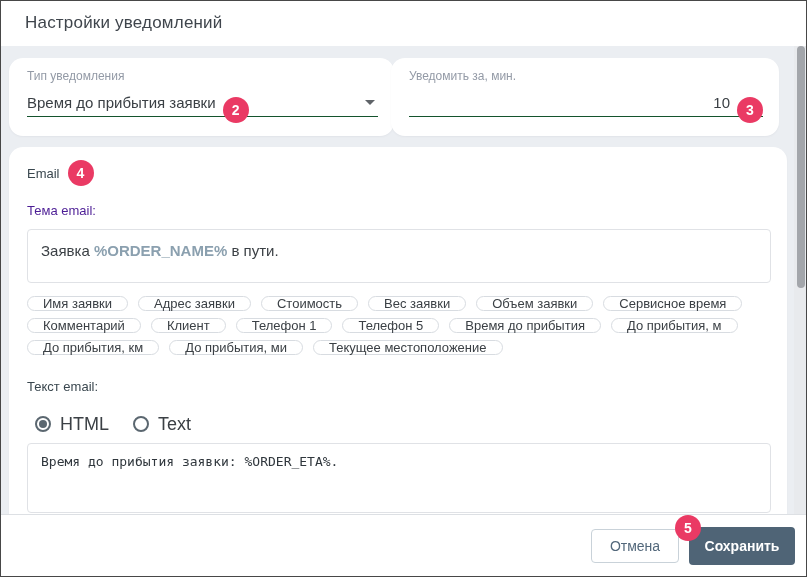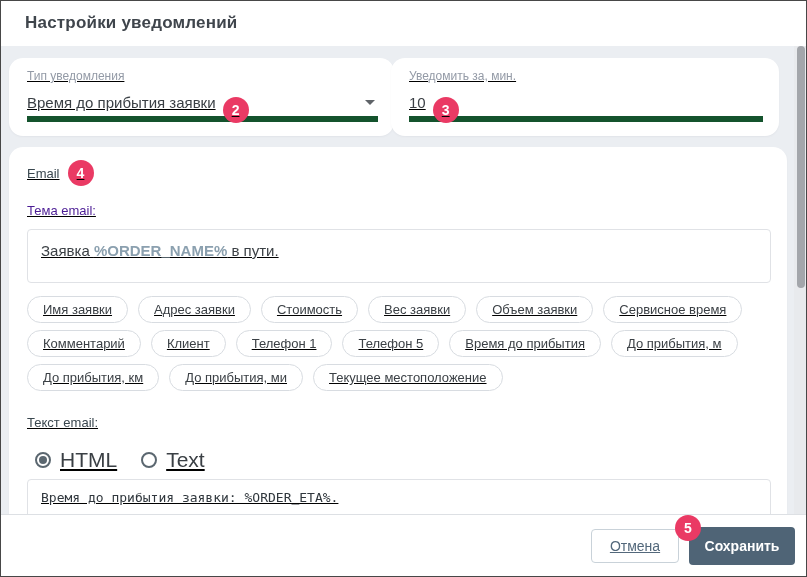--- a/index.html
+++ b/index.html
@@ -2,74 +2,74 @@
 <html><head>
 <meta charset="utf-8">
 <style>
   html,body{margin:0;padding:0;background:#fff;}
   .frame{
     position:relative;width:805px;height:575px;border:1px solid #474747;
     background:#ebeef2;font-family:"Liberation Sans",sans-serif;overflow:hidden;
   }
   
   .dlg-header{position:absolute;top:0;left:0;right:0;height:45px;background:#fff;z-index:2;}
-  .dlg-title{position:absolute;left:24px;top:12px;font-size:17px;font-weight:bold;color:#3f454c;letter-spacing:.2px;}
+  .dlg-title{position:absolute;left:24px;top:12px;font-size:17px;font-weight:normal;color:#3f454c;letter-spacing:.2px;}
   
   .badge{
     min-width:26px;height:26px;border-radius:50%;background:#ea3a64;color:#fff;
     font-size:14px;font-weight:bold;display:inline-flex;align-items:center;justify-content:center;
     box-sizing:border-box;flex:0 0 auto;
   }
   
-  .card{position:absolute;background:#fff;border-radius:14px;box-shadow:0 1px 2px rgba(80,90,100,.06);text-decoration:underline;}
+  .card{position:absolute;background:#fff;border-radius:14px;box-shadow:0 1px 2px rgba(80,90,100,.06);}
   .card-type{left:8px;top:57px;width:385px;height:78px;}
   .card-notify{left:390px;top:57px;width:388px;height:78px;}
   .field-inner{padding:11px 16px 0 18px;}
   .field-label{font-size:12px;color:#939aa6;margin-bottom:5px;}
   .field-row{
-    position:relative;height:28px;border-bottom:6px solid #14532d;
-    display:flex;align-items:center;font-size:15px;color:#3b4045;
+    position:relative;height:28px;border-bottom:1px solid #14532d;
+    display:flex;align-items:center;font-size:15px;color:#3b4045;justify-content:flex-end;
   }
   .field-row .badge{margin-left:7px;position:relative;top:8px;}
   .dd-arrow{margin-left:auto;margin-right:3px;width:0;height:0;
     border-left:5px solid transparent;border-right:5px solid transparent;border-top:5px solid #5f6368;}
   
   .card-email{left:8px;top:146px;width:778px;height:440px;box-sizing:border-box;padding:12px 18px;z-index:1;}
   .email-head{display:flex;align-items:center;height:28px;}
   .sec-label{font-size:13px;color:#3a474f;}
   .email-head .badge{margin-left:8px;}
   .sub-label{margin-top:16px;font-size:13px;color:#4c1d95;height:15px;}
   .subject-box{
     margin-top:11px;width:744px;height:54px;box-sizing:border-box;border:1px solid #e0e2e6;
     border-radius:4px;background:#fff;padding:12px 13px;font-size:15px;color:#3b4045;
   }
   .var-token{color:#8ba0af;font-weight:bold;margin-top:34px;}
   .chips{margin-top:13px;width:748px;display:flex;flex-wrap:wrap;gap:7px 10px;}
   .chip{
-    height:27px;box-sizing:border-box;padding:0 15px;display:inline-flex;align-items:center;
+    height:15px;box-sizing:border-box;padding:0 15px;display:inline-flex;align-items:center;
     border:1px solid #d8dce1;border-radius:14px;background:#fff;font-size:13px;color:#3b4045;white-space:nowrap;
   }
   .body-label{margin-top:24px;font-size:13px;color:#3a474f;height:15px;}
   .radio-row{margin-top:19px;margin-left:8px;display:flex;align-items:center;gap:24px;height:22px;}
-  .radio-item{display:flex;align-items:center;font-size:21px;color:#3b4045;cursor:default;}
+  .radio-item{display:flex;align-items:center;font-size:18px;color:#3b4045;cursor:default;}
   .radio{width:16px;height:16px;border:2px solid #5b6770;border-radius:50%;margin-right:9px;position:relative;box-sizing:border-box;flex:0 0 auto;}
   .radio.checked::after{content:"";position:absolute;left:2px;top:2px;width:8px;height:8px;border-radius:50%;background:#5b6770;}
   .body-box{
     margin-top:8px;width:744px;height:70px;box-sizing:border-box;border:1px solid #e0e2e6;
     border-radius:4px;background:#fff;padding:10px 13px;
     font-family:"DejaVu Sans Mono",monospace;font-size:13px;color:#30373d;
   }
   
   .dlg-footer{
     position:absolute;left:0;right:0;bottom:0;height:62px;background:#fff;border-top:1px solid #dde0e4;
     display:flex;align-items:center;justify-content:flex-end;gap:10px;padding-right:11px;box-sizing:border-box;z-index:5;
   }
   .btn-cancel{
     width:88px;height:34px;box-sizing:border-box;border:1px solid #c9d2d9;border-radius:4px;background:#fff;
-    color:#53687b;font-size:14px;font-family:"Liberation Sans",sans-serif;display:flex;align-items:center;justify-content:center;text-decoration:underline;
+    color:#53687b;font-size:14px;font-family:"Liberation Sans",sans-serif;display:flex;align-items:center;justify-content:center;
   }
   .btn-save{
     position:relative;width:106px;height:38px;border:none;border-radius:4px;background:#4f6476;
     color:#fff;font-size:14px;font-weight:bold;font-family:"Liberation Sans",sans-serif;
     display:flex;align-items:center;justify-content:center;
   }
   .btn-save .badge{position:absolute;left:-14px;top:-12px;}
   
   .scroll-track{position:absolute;right:0;top:45px;bottom:62px;width:12px;background:#e8eaed;z-index:4;}
   .scroll-thumb{position:absolute;right:1px;top:0;width:8px;height:242px;border-radius:4px;background:#a3a6ab;}

